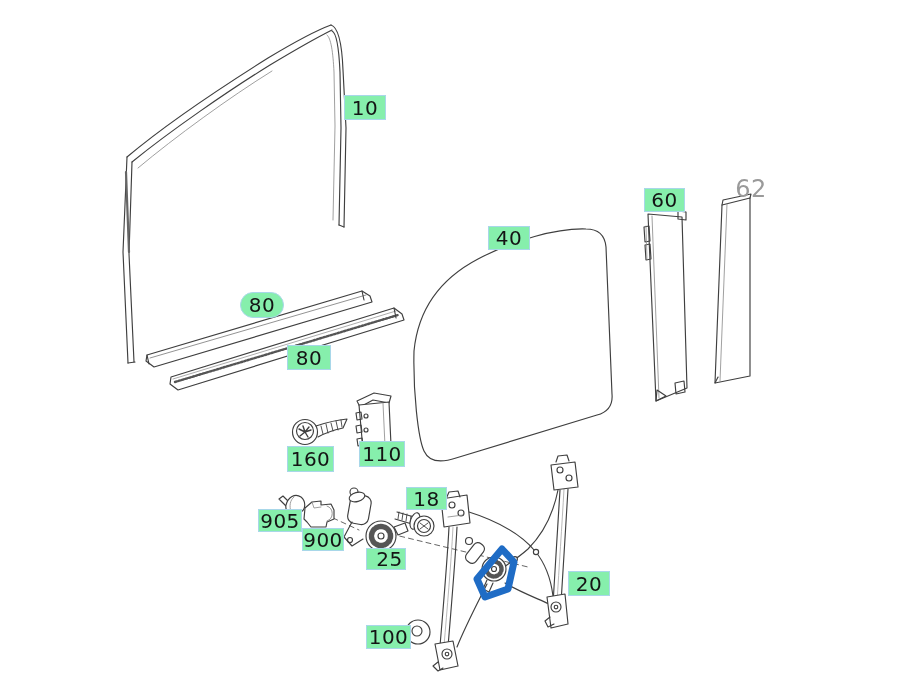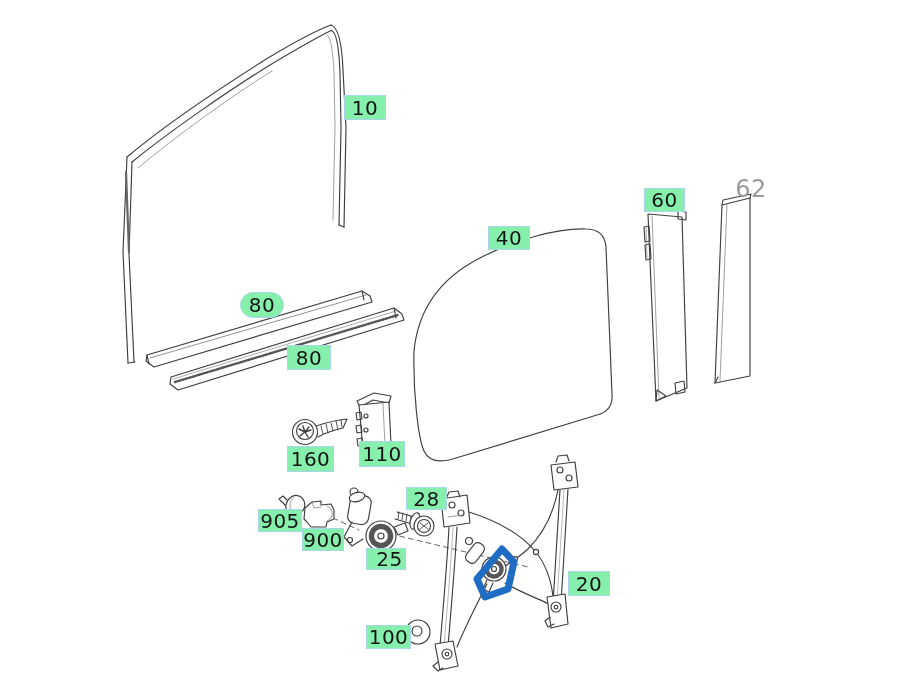--- a/index.html
+++ b/index.html
@@ -187,20 +187,20 @@
 </svg>
 
 <div class="part-label" style="left:344px;top:95px;width:42px;height:25px;">10</div>
 <div class="part-label" style="left:240px;top:292px;width:44px;height:26px;border-radius:13px;">80</div>
 <div class="part-label" style="left:287px;top:345px;width:44px;height:25px;">80</div>
 <div class="part-label" style="left:488px;top:226px;width:42px;height:24px;">40</div>
 <div class="part-label" style="left:644px;top:188px;width:41px;height:24px;">60</div>
 <div class="part-label muted" style="left:722px;top:176px;width:34px;height:26px;margin-left:12px;">62</div>
 <div class="part-label" style="left:287px;top:446px;width:47px;height:26px;">160</div>
 <div class="part-label" style="left:359px;top:441px;width:46px;height:26px;">110</div>
-<div class="part-label" style="left:406px;top:487px;width:41px;height:23px;">28</div>
+<div class="part-label" style="left:406px;top:487px;width:41px;height:23px;">18</div>
 <div class="part-label" style="left:258px;top:509px;width:44px;height:23px;">905</div>
 <div class="part-label" style="left:302px;top:528px;width:42px;height:23px;">900</div>
 <div class="part-label" style="left:366px;top:548px;width:40px;height:22px;padding-left:7px;">25</div>
 <div class="part-label" style="left:568px;top:571px;width:42px;height:25px;">20</div>
 <div class="part-label" style="left:366px;top:625px;width:45px;height:24px;">100</div>
 
 </div>
 
 </body></html>

